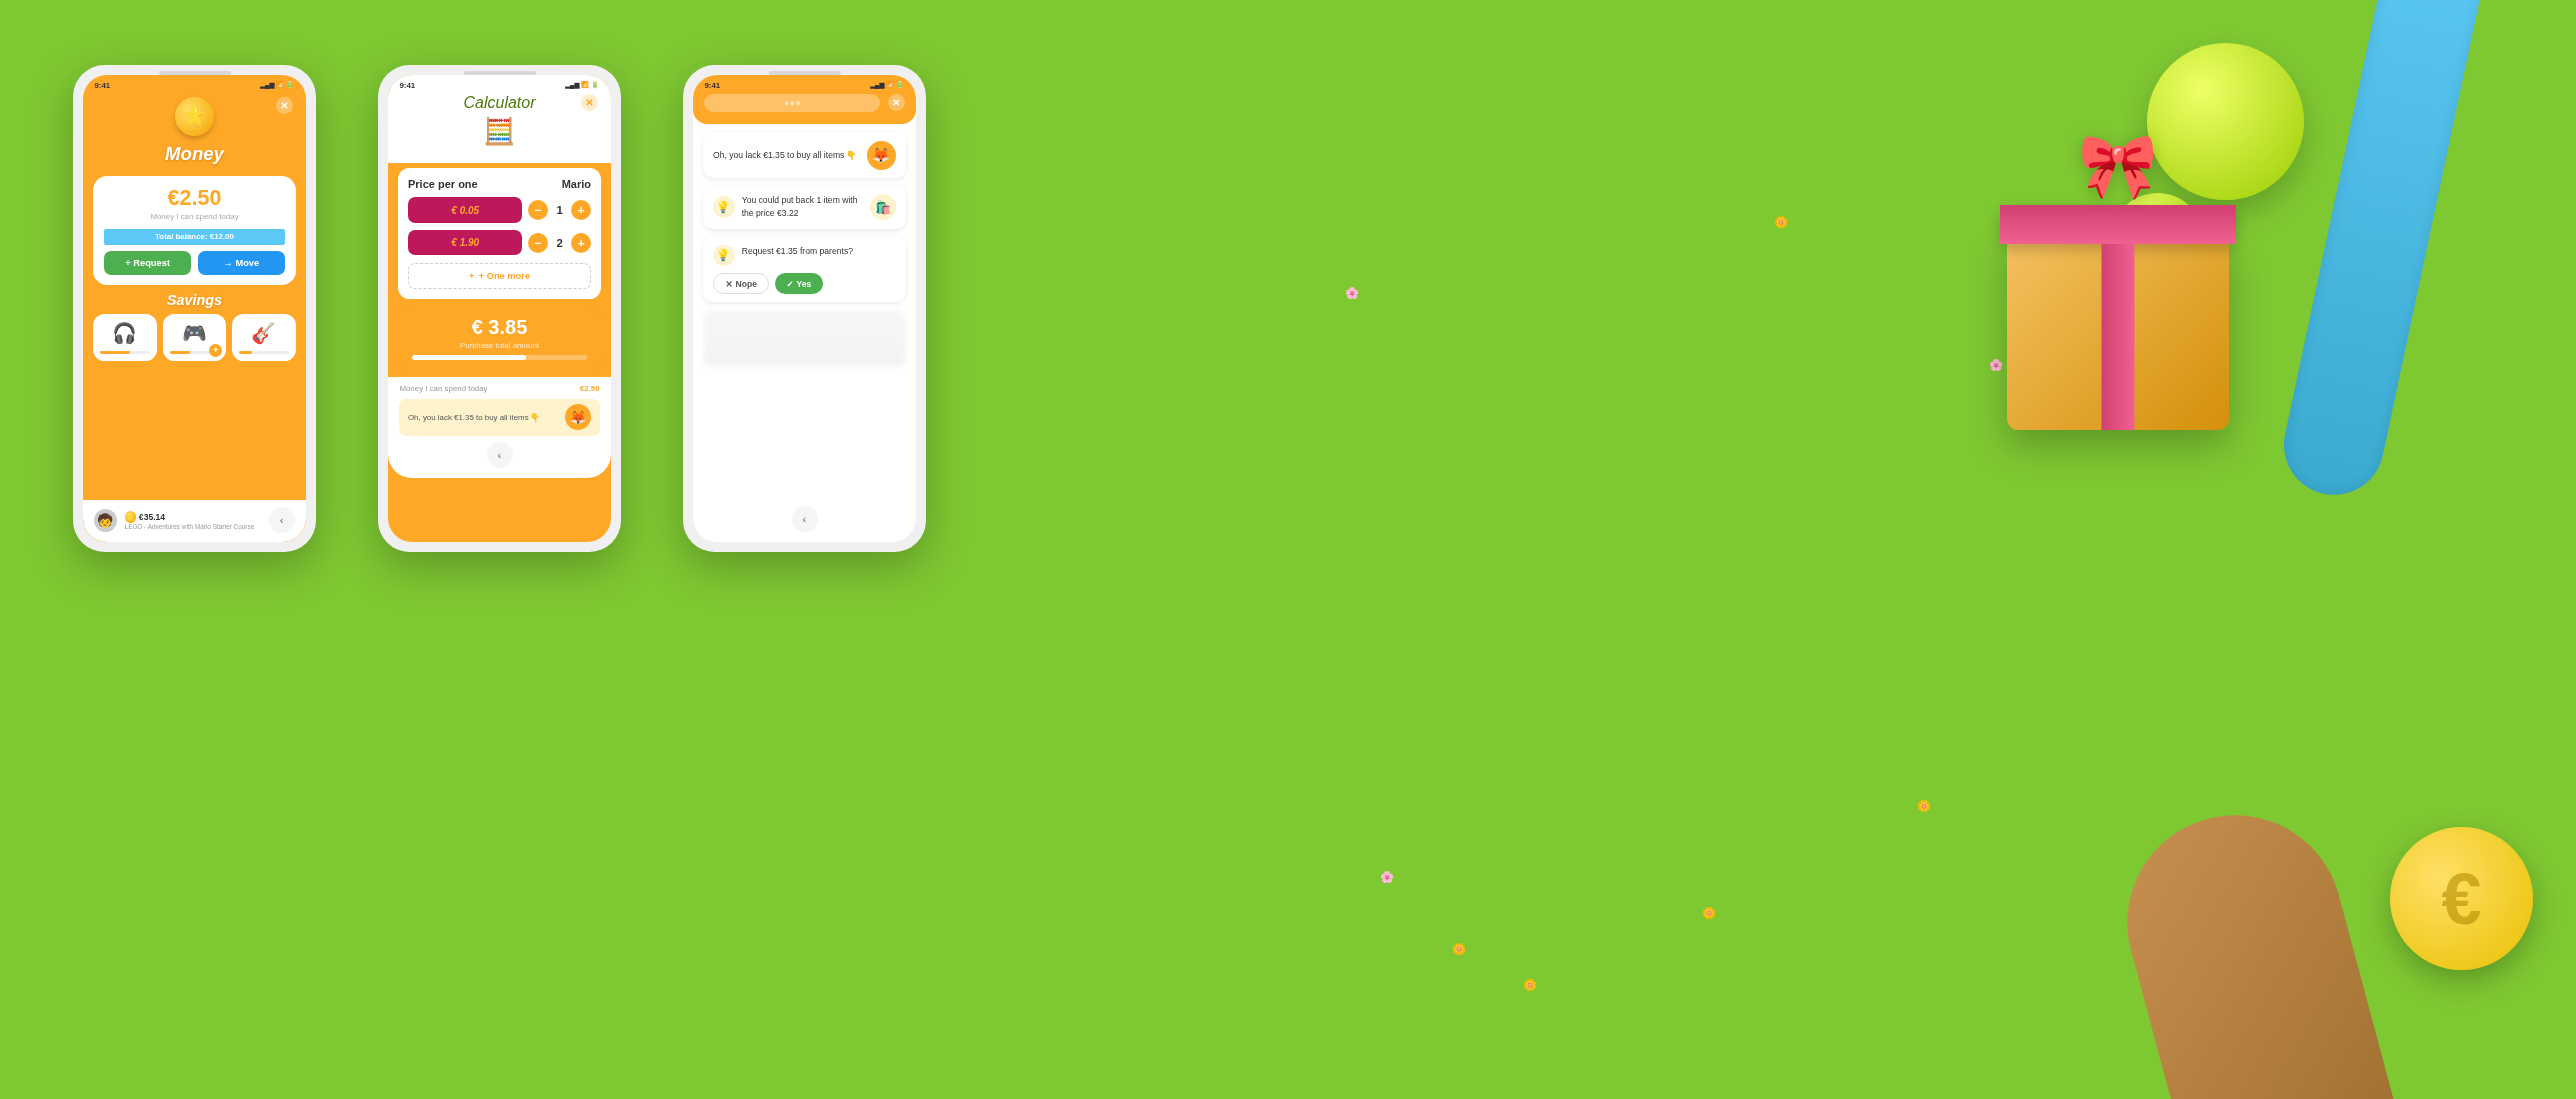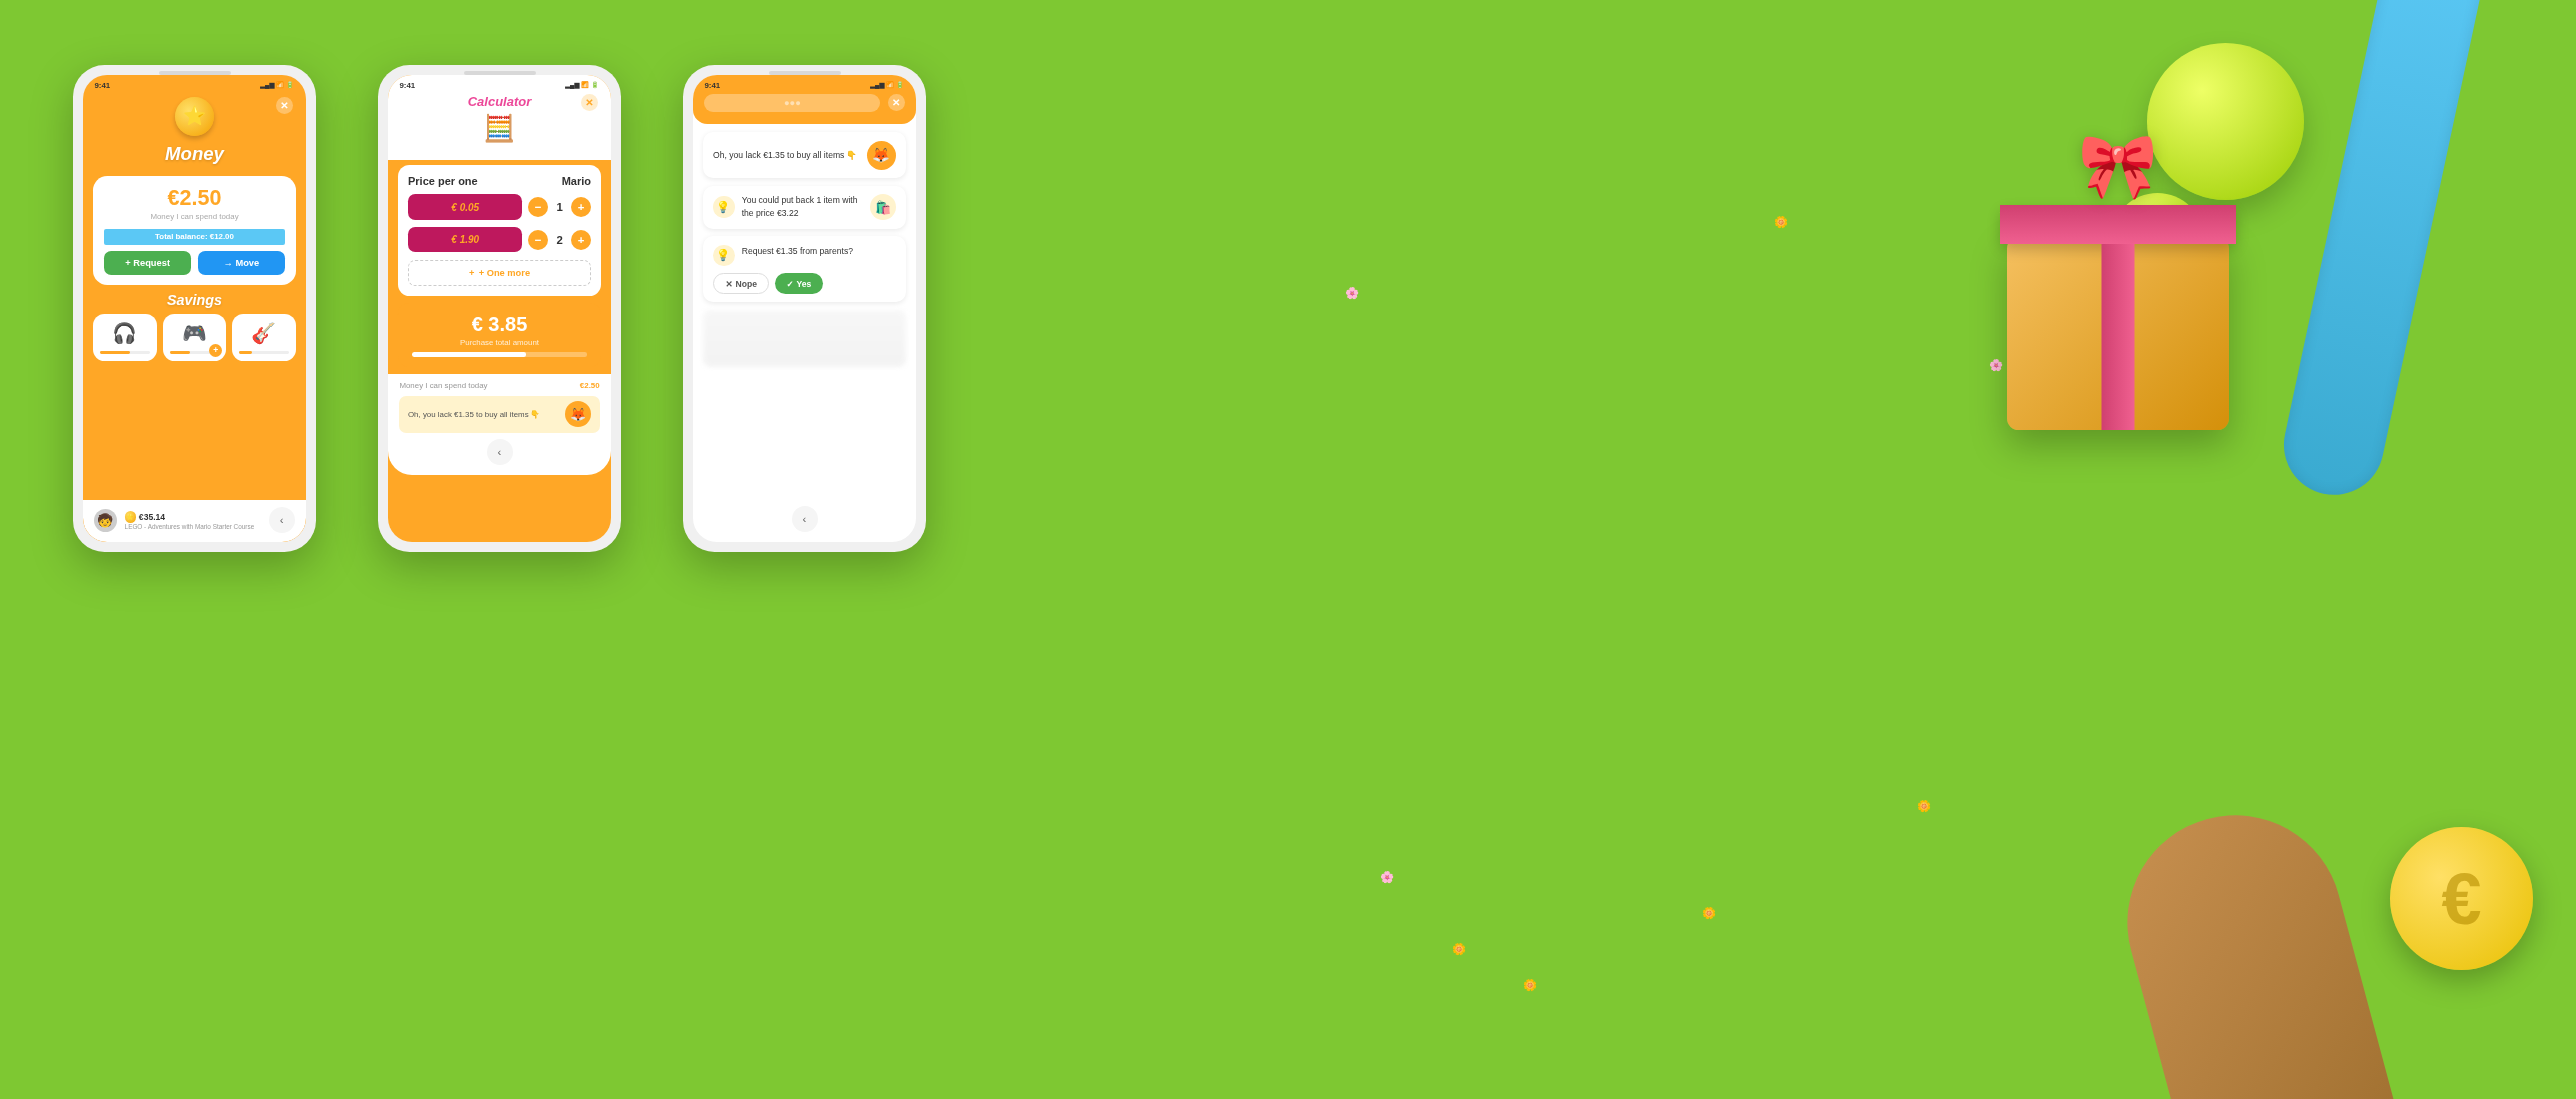--- a/index.html
+++ b/index.html
@@ -281,23 +281,23 @@
       background: #f5f5f5;
       border-radius: 50%;
       display: flex;
       align-items: center;
       justify-content: center;
       font-size: 11.4px;
       color: #666;
       cursor: pointer;
     }
     .calc-title {
-      font-size: 13px;
-      font-weight: 700;
-      color: #ec4899;
+      font-size: 16px;
+      font-weight: 400;
+      color: #4d7c0f;
       font-style: italic;
     }
     .calc-icon {
       font-size: 26px;
       margin: 4.3px 0;
     }
     .calc-row-header {
       display: flex;
       justify-content: space-between;
       margin-bottom: 7.2px;

